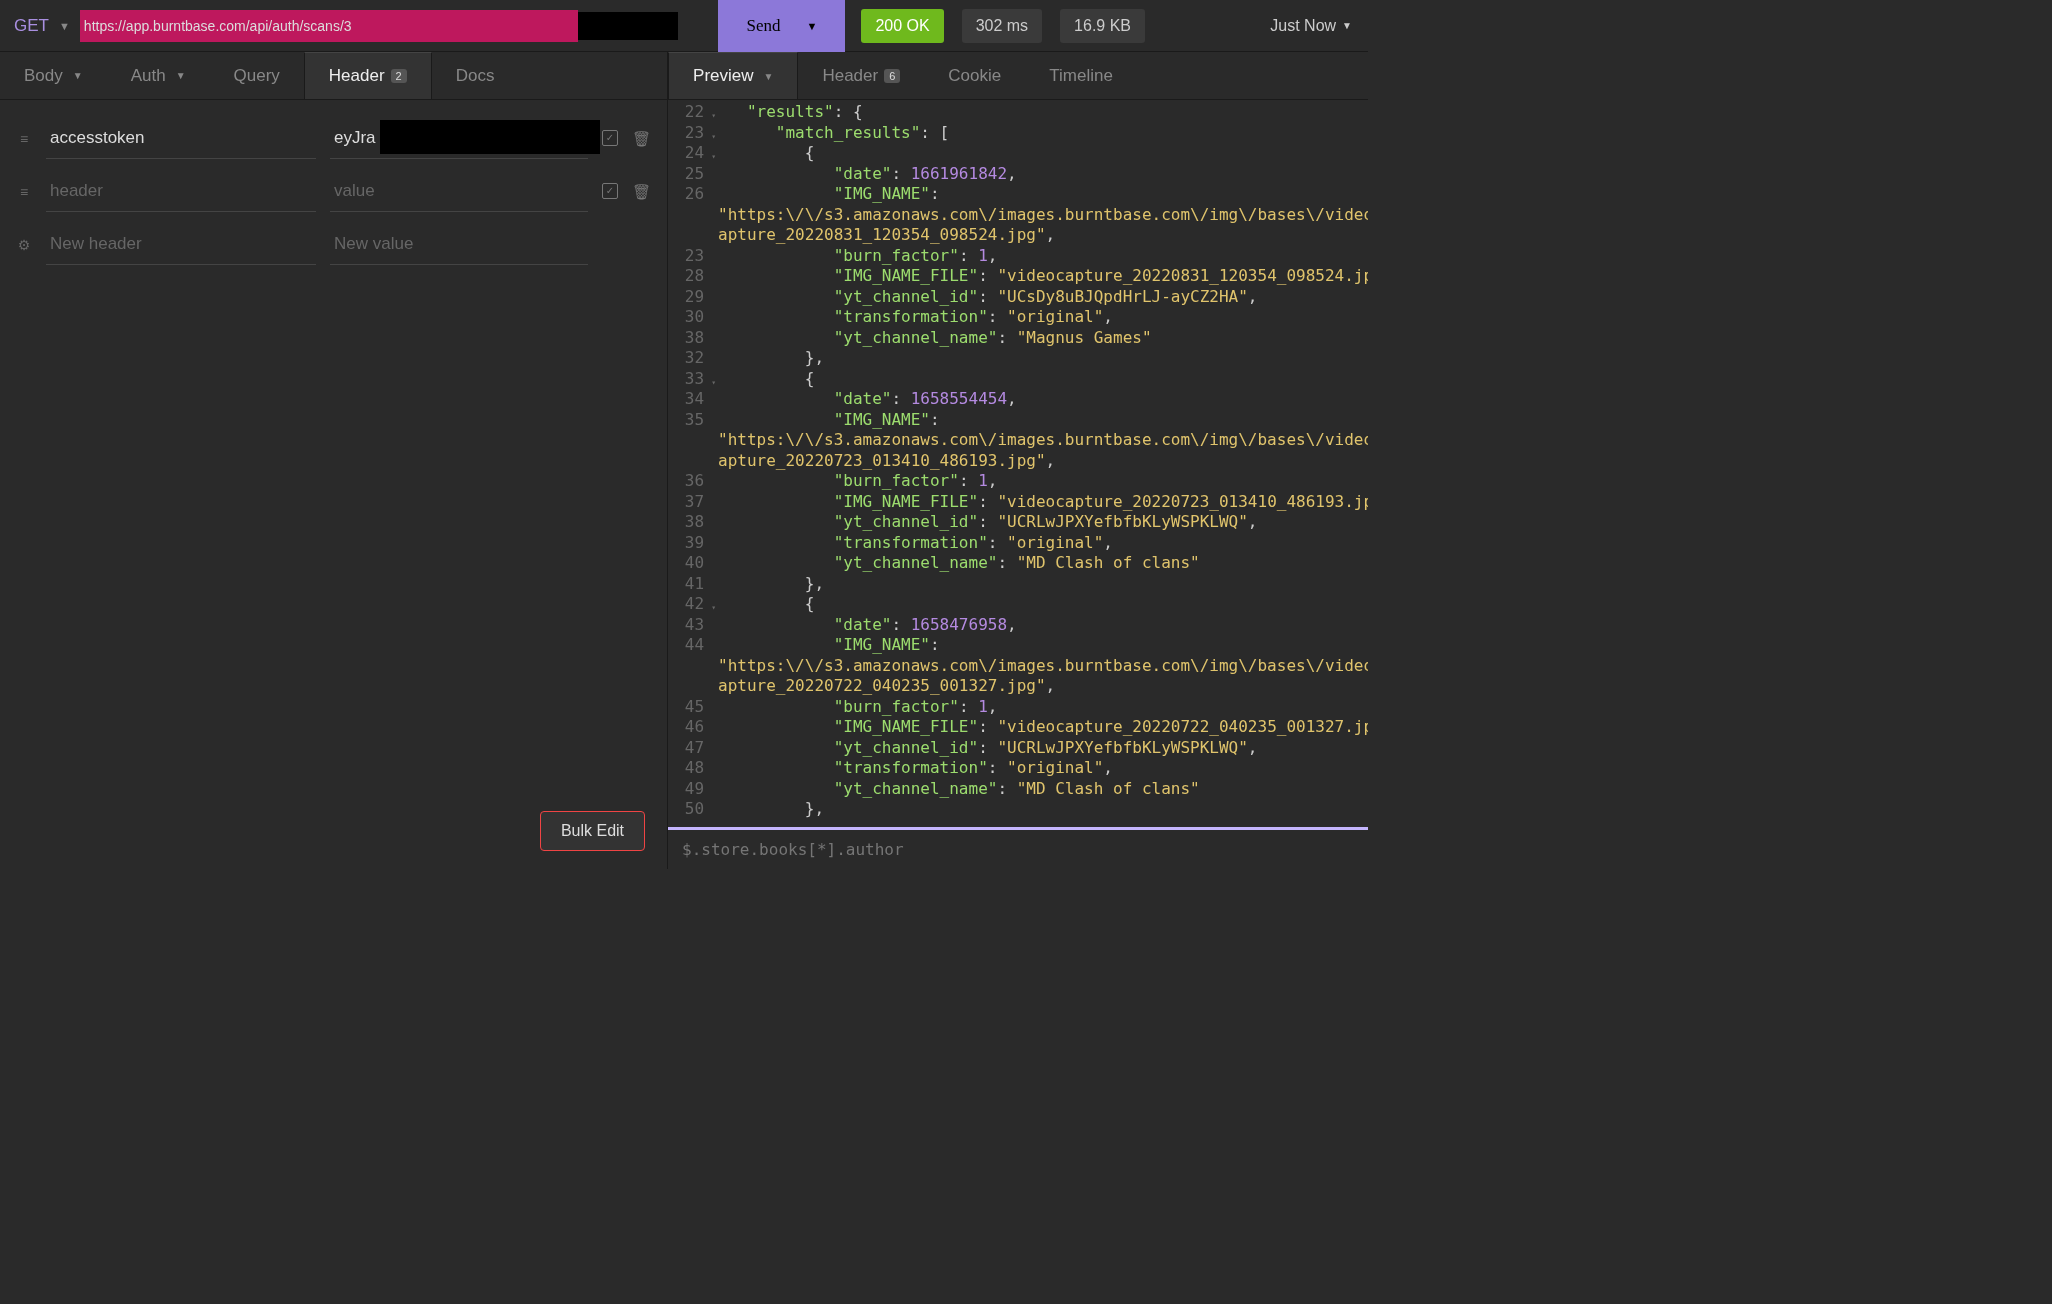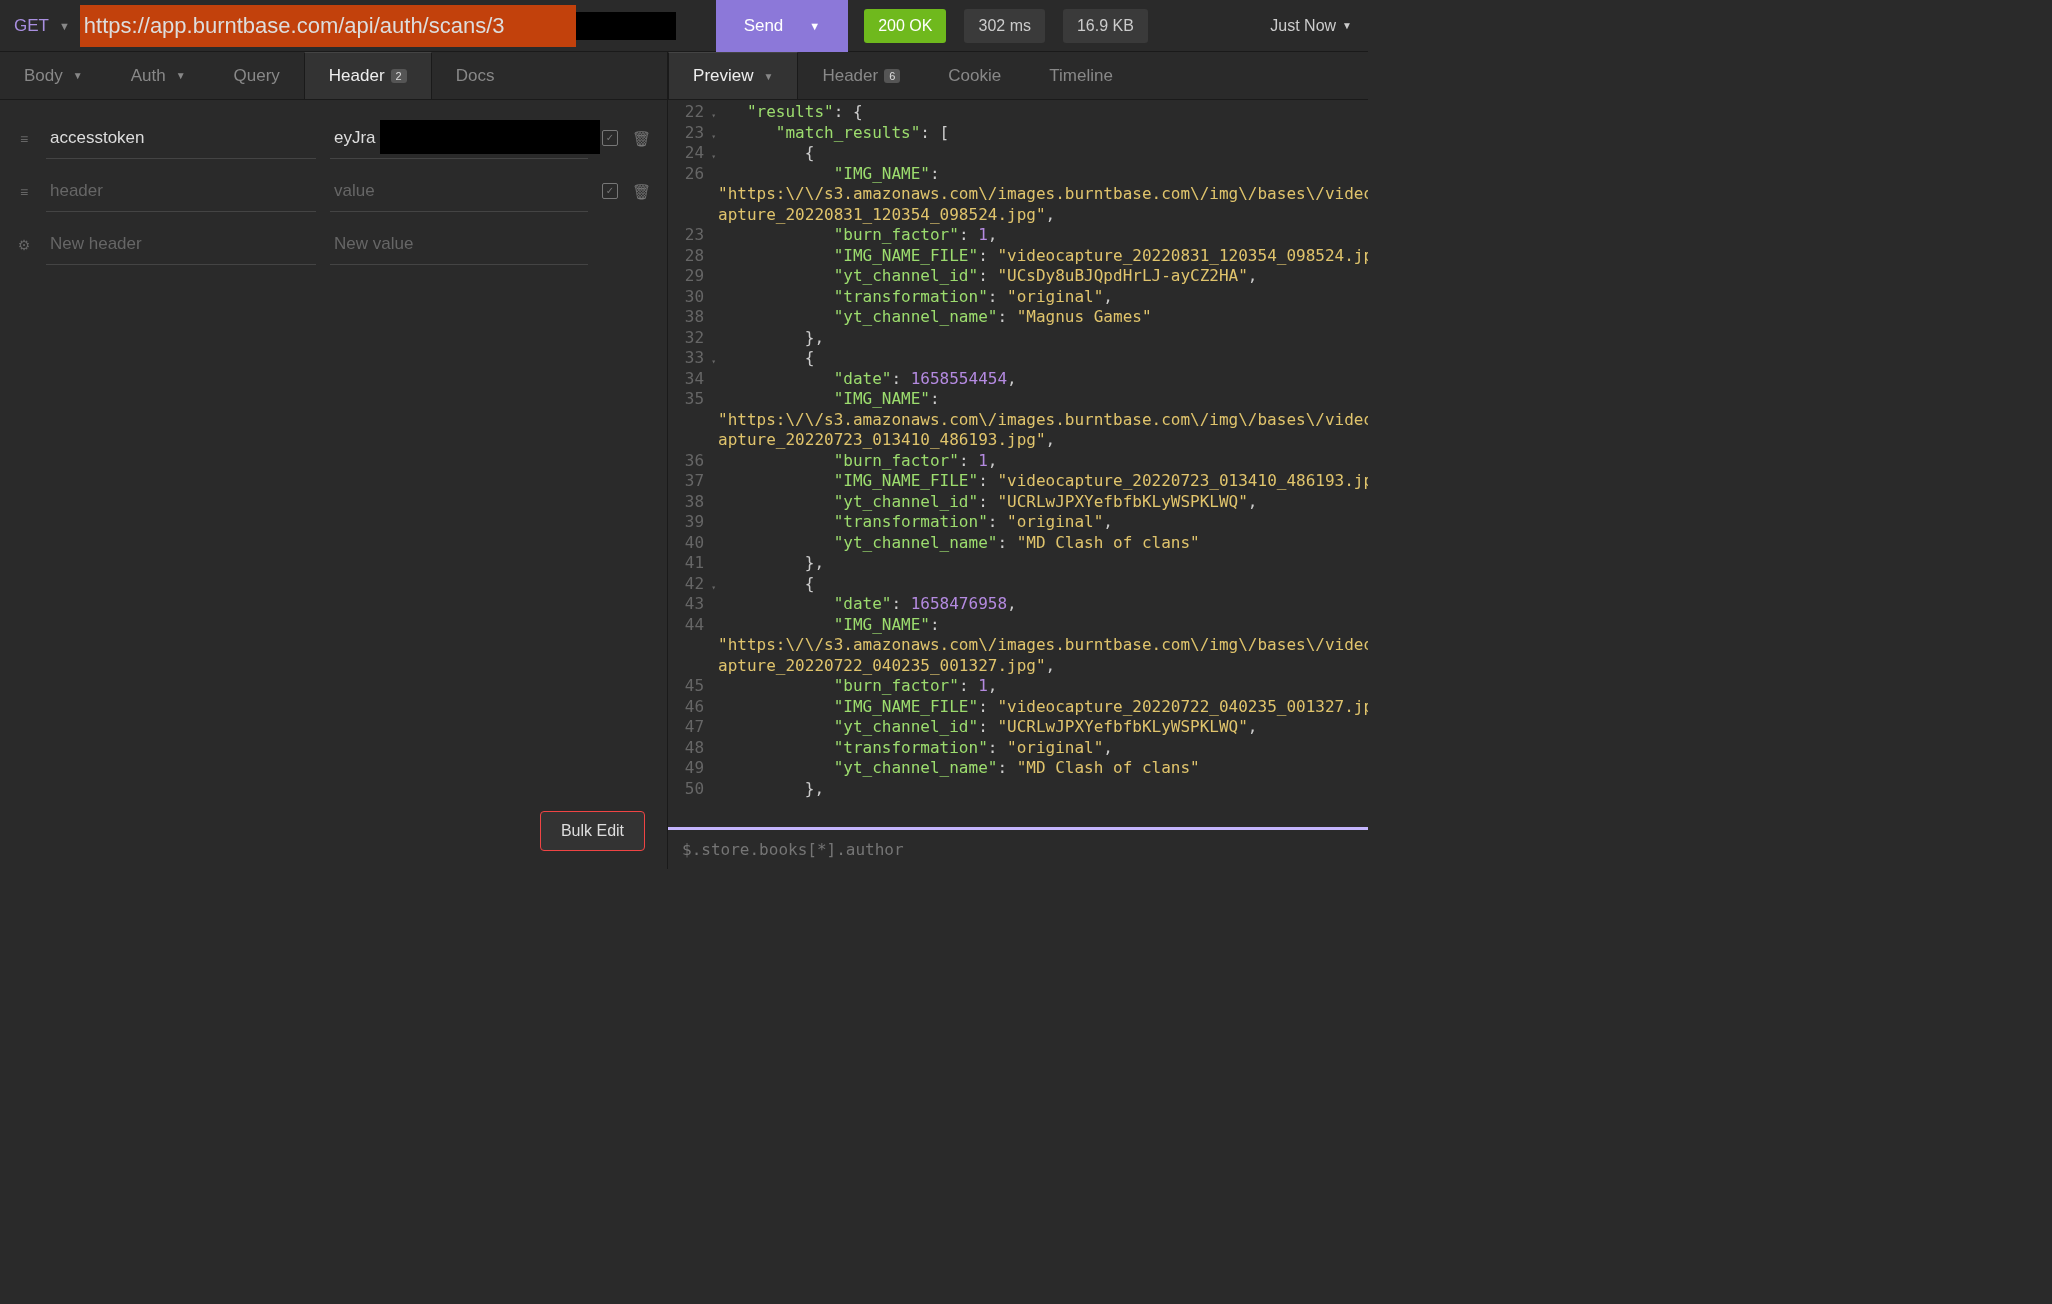--- a/index.html
+++ b/index.html
@@ -22,42 +22,43 @@
 }
 .method {
   color: #a98fe0;
   font-weight: 500;
   padding: 0 10px 0 14px;
   font-size: 17px;
 }
 .chev { color: #888; font-size: 11px; margin-right: 10px; cursor: pointer; }
 .url-input {
   flex: 1;
-  background: #c2410c;
+  background: #be185d;
   border: none;
   color: #ddd;
-  font-size: 22px;
+  font-size: 14px;
   padding: 8px 4px;
   outline: none;
 }
 .url-redact {
   width: 100px; height: 28px; background: #000; margin-right: 40px;
 }
 .send-btn {
   background: #8c78d9;
-  color: #ffffff;
+  color: #000000;
   border: none;
   height: 52px;
   padding: 12px 28px;
   font-size: 17px;
   font-weight: 500;
   cursor: pointer;
   display: flex;
   align-items: center;
   gap: 26px;
+  font-family: Liberation Serif, serif;
 }
 .right-top {
   display: flex;
   align-items: center;
   gap: 18px;
   padding: 0 16px;
   flex: 1;
 }
 .badge {
   padding: 8px 14px;
@@ -293,20 +294,21 @@
         </div>
         <div class="tab">
           <span>Timeline</span>
         </div>
       </div>
 
       <div class="code-area" id="code-area">
           <div class="code-line"><div class="gutter">22<span class="fold">▾</span></div><div class="ln"><span class="p">   </span><span class="k">"results"</span><span class="p">: {</span></div></div>
           <div class="code-line"><div class="gutter">23<span class="fold">▾</span></div><div class="ln"><span class="p">      </span><span class="k">"match_results"</span><span class="p">: [</span></div></div>
           <div class="code-line"><div class="gutter">24<span class="fold">▾</span></div><div class="ln"><span class="p">         {</span></div></div>
+          <div class="code-line"><div class="gutter">25</div><div class="ln"><span class="p">            </span><span class="k">"date"</span><span class="p">: </span><span class="n">1661961842</span><span class="p">,</span></div></div>
           <div class="code-line"><div class="gutter">26</div><div class="ln"><span class="p">            </span><span class="k">"IMG_NAME"</span><span class="p">:</span></div></div>
           <div class="code-line"><div class="gutter"></div><div class="ln"><span class="s">"https:\/\/s3.amazonaws.com\/images.burntbase.com\/img\/bases\/videoc</span></div></div>
           <div class="code-line"><div class="gutter"></div><div class="ln"><span class="s">apture_20220831_120354_098524.jpg"</span><span class="p">,</span></div></div>
           <div class="code-line"><div class="gutter">23</div><div class="ln"><span class="p">            </span><span class="k">"burn_factor"</span><span class="p">: </span><span class="n">1</span><span class="p">,</span></div></div>
           <div class="code-line"><div class="gutter">28</div><div class="ln"><span class="p">            </span><span class="k">"IMG_NAME_FILE"</span><span class="p">: </span><span class="s">"videocapture_20220831_120354_098524.jpg"</span><span class="p">,</span></div></div>
           <div class="code-line"><div class="gutter">29</div><div class="ln"><span class="p">            </span><span class="k">"yt_channel_id"</span><span class="p">: </span><span class="s">"UCsDy8uBJQpdHrLJ-ayCZ2HA"</span><span class="p">,</span></div></div>
           <div class="code-line"><div class="gutter">30</div><div class="ln"><span class="p">            </span><span class="k">"transformation"</span><span class="p">: </span><span class="s">"original"</span><span class="p">,</span></div></div>
           <div class="code-line"><div class="gutter">38</div><div class="ln"><span class="p">            </span><span class="k">"yt_channel_name"</span><span class="p">: </span><span class="s">"Magnus Games"</span></div></div>
           <div class="code-line"><div class="gutter">32</div><div class="ln"><span class="p">         },</span></div></div>
           <div class="code-line"><div class="gutter">33<span class="fold">▾</span></div><div class="ln"><span class="p">         {</span></div></div>

